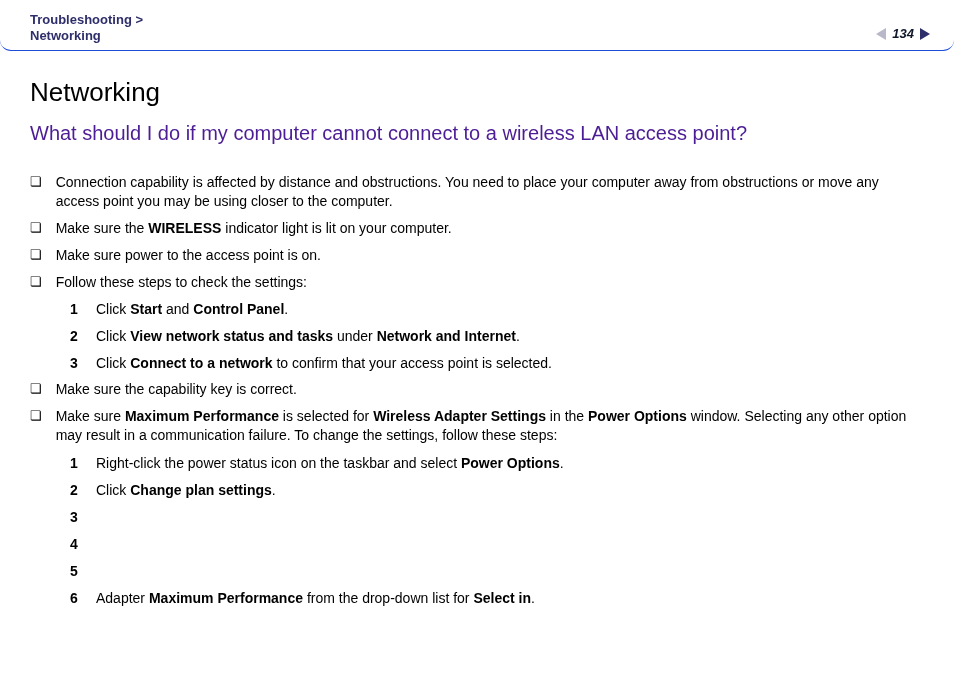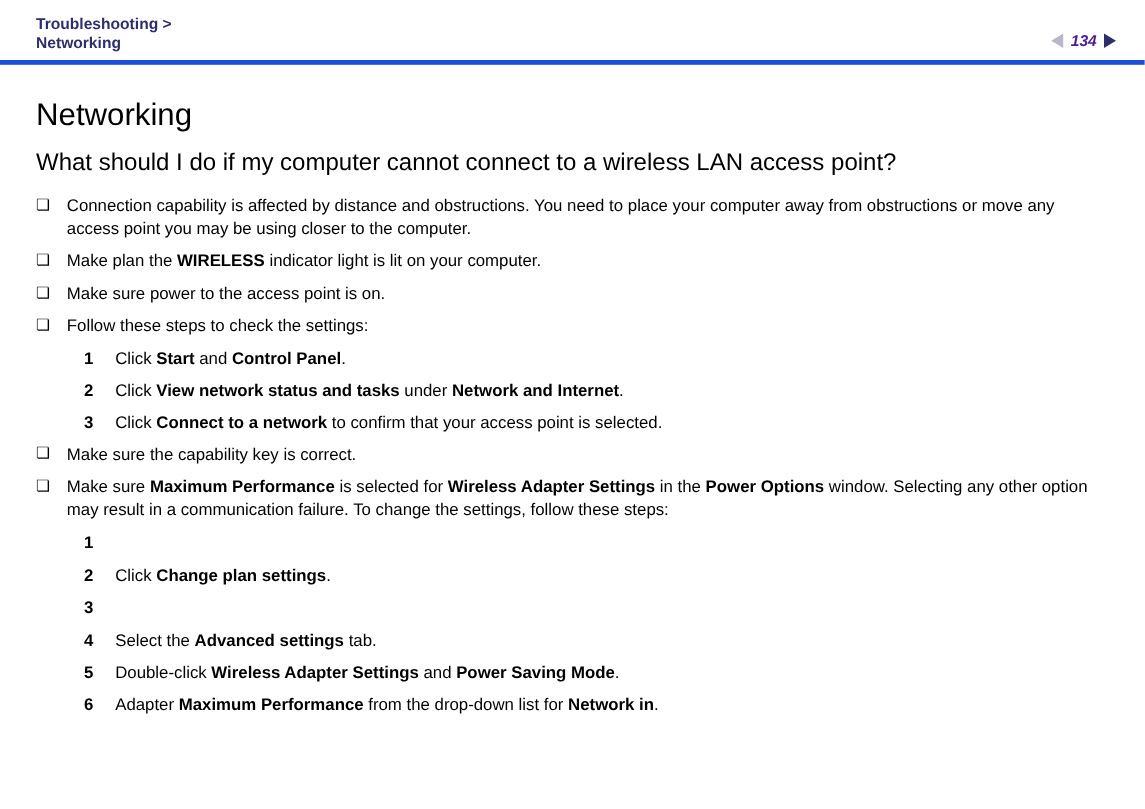--- a/index.html
+++ b/index.html
@@ -9,39 +9,40 @@
     height: 674px;
     font-family: Arial, Helvetica, sans-serif;
     background: #fff;
     color: #000;
   }
   .header {
     display: flex;
     justify-content: space-between;
     align-items: flex-start;
     padding: 12px 24px 6px 30px;
-    border-bottom: 4px solid #1d4ed8;
+    border-bottom: 1px solid #1d4ed8;
+    border-radius: 11px;
   }
   .breadcrumb {
     font-size: 13px;
     font-weight: bold;
     color: #2e2e6b;
     line-height: 16px;
   }
   .pager {
     display: flex;
     align-items: center;
     gap: 6px;
     margin-top: 14px;
   }
   .page-number {
     font-size: 13px;
     font-weight: bold;
     font-style: italic;
-    color: #4c1d95;
+    color: #0f172a;
   }
   .tri {
     width: 0;
     height: 0;
     border-top: 6px solid transparent;
     border-bottom: 6px solid transparent;
   }
   .tri-left {
     border-right: 10px solid #b8b8c8;
   }
@@ -52,22 +53,22 @@
     padding: 20px 30px;
   }
   .page-title {
     font-size: 26px;
     font-weight: normal;
     margin: 6px 0 14px 0;
   }
   .section-title {
     font-size: 20px;
     font-weight: normal;
-    color: #000000;
-    margin-bottom: 14px;
+    color: #4c1d95;
+    margin-bottom: 28px;
   }
   .bullet-row {
     display: flex;
     align-items: flex-start;
     gap: 14px;
     margin-bottom: 8px;
     font-size: 14px;
     line-height: 1.35;
   }
   .bullet-marker {
@@ -108,21 +109,21 @@
   <div class="section-title">What should I do if my computer cannot connect to a wireless LAN access point?</div>
 
   <div class="bullet-row">
     <span class="bullet-marker">❏</span>
     <span>Connection capability is affected by distance and obstructions. You need to place your computer away from obstructions or move any access point you may be using closer to the computer.</span>
   </div>
 
   <div class="bullet-row">
     <span class="bullet-marker">❏</span>
     <span>
-      <span>Make plan the </span><b>WIRELESS</b><span> indicator light is lit on your computer.</span>
+      <span>Make sure the </span><b>WIRELESS</b><span> indicator light is lit on your computer.</span>
     </span>
   </div>
 
   <div class="bullet-row">
     <span class="bullet-marker">❏</span>
     <span>Make sure power to the access point is on.</span>
   </div>
 
   <div class="bullet-row">
     <span class="bullet-marker">❏</span>
@@ -155,42 +156,39 @@
 
   <div class="bullet-row">
     <span class="bullet-marker">❏</span>
     <span>
       <span>Make sure </span><b>Maximum Performance</b><span> is selected for </span><b>Wireless Adapter Settings</b><span> in the </span><b>Power Options</b><span> window. Selecting any other option may result in a communication failure. To change the settings, follow these steps:</span>
     </span>
   </div>
 
   <div class="num-row">
     <span class="num-marker">1</span>
+    <span>
+      <span>Right-click the power status icon on the taskbar and select </span><b>Power Options</b><span>.</span>
+    </span>
   </div>
   <div class="num-row">
     <span class="num-marker">2</span>
     <span>
       <span>Click </span><b>Change plan settings</b><span>.</span>
     </span>
   </div>
   <div class="num-row">
     <span class="num-marker">3</span>
   </div>
   <div class="num-row">
     <span class="num-marker">4</span>
-    <span>
-      <span>Select the </span><b>Advanced settings</b><span> tab.</span>
-    </span>
   </div>
   <div class="num-row">
     <span class="num-marker">5</span>
-    <span>
-      <span>Double-click </span><b>Wireless Adapter Settings</b><span> and </span><b>Power Saving Mode</b><span>.</span>
-    </span>
   </div>
   <div class="num-row">
     <span class="num-marker">6</span>
     <span>
-      <span>Adapter </span><b>Maximum Performance</b><span> from the drop-down list for </span><b>Network in</b><span>.</span>
+      <span>Adapter </span><b>Maximum Performance</b><span> from the drop-down list for </span><b>Select in</b><span>.</span>
     </span>
   </div>
 
 </div>
 
 </body></html>

